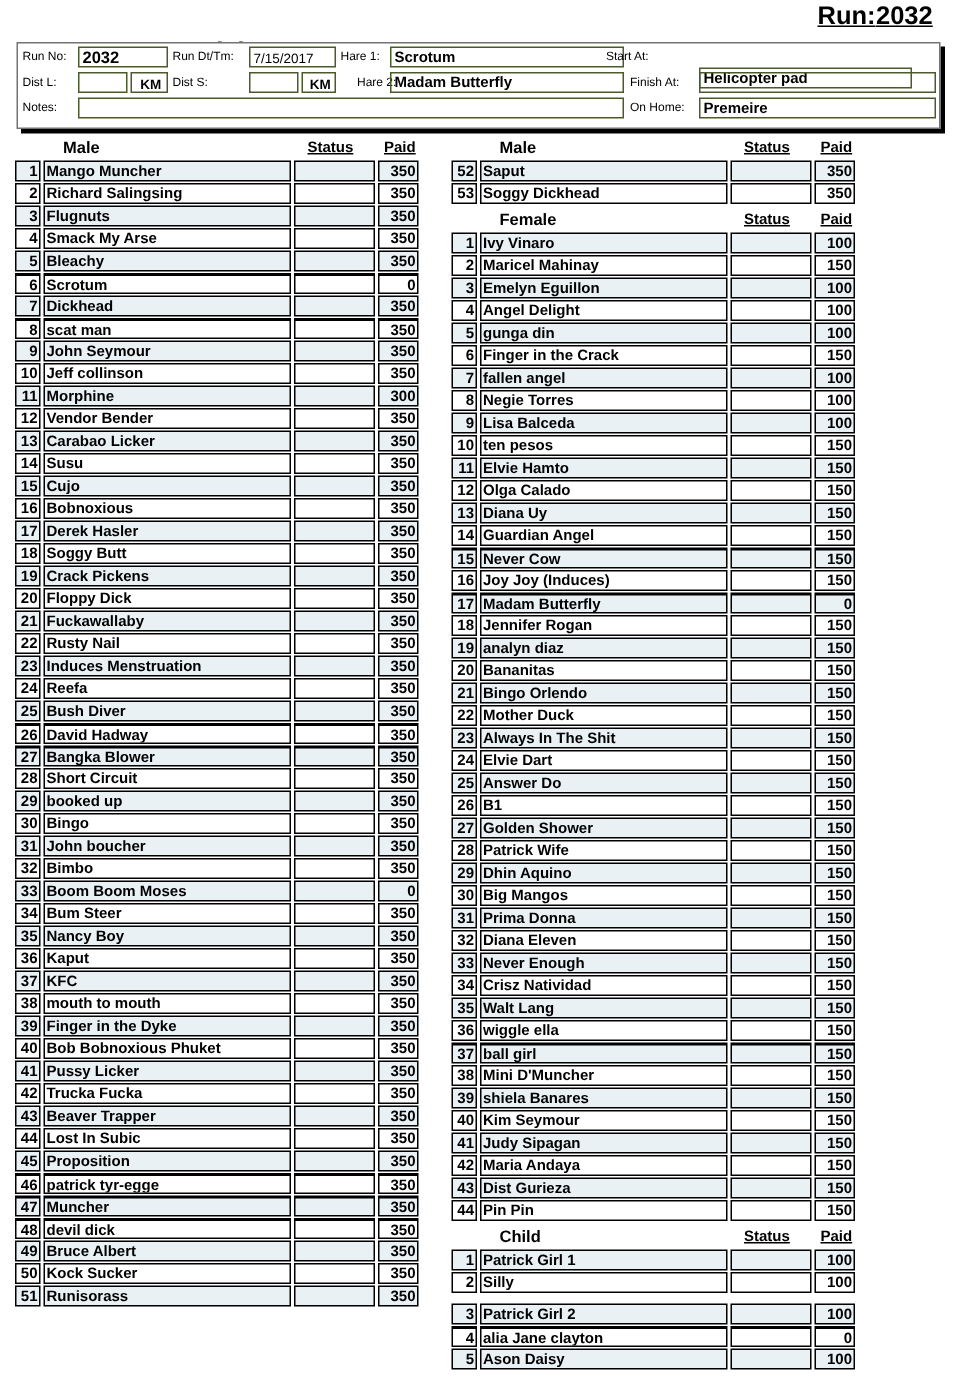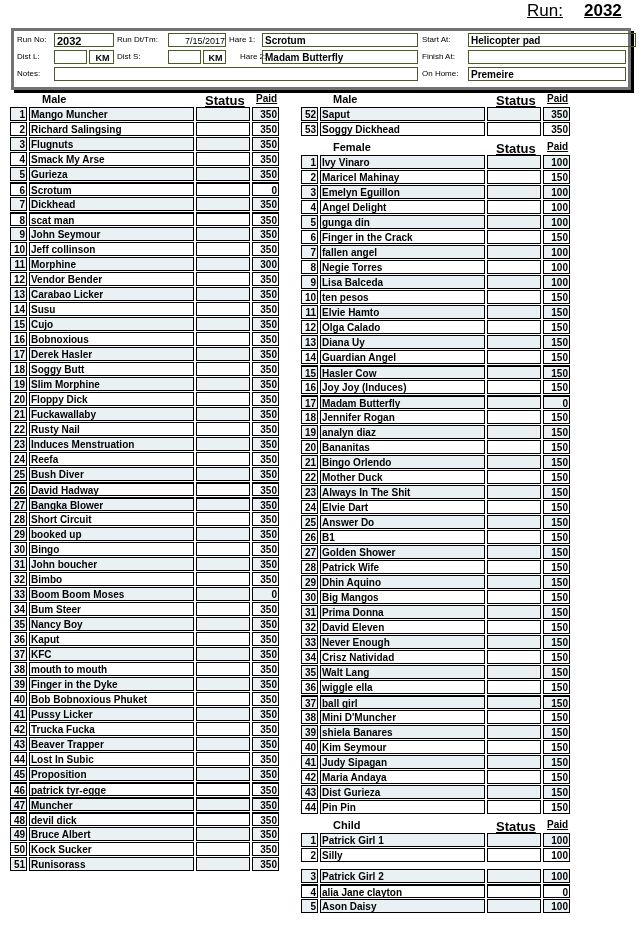--- a/index.html
+++ b/index.html
@@ -1,51 +1,51 @@
 <!DOCTYPE html>
 <html><head>
 <meta charset="utf-8">
 <style>
   html, body { margin:0; padding:0; background:#ffffff; }
   body { width:641px; height:928px; position:relative; overflow:hidden; font-family:"Liberation Sans", sans-serif; color:#000; }
   .title { position:absolute; left:12px; top:1px; font-size:17px; font-weight:bold; text-decoration:underline;margin-top:24px; }
-  .runlabel { position:absolute; left:527px; top:1px; font-size:17px; font-weight:normal; text-decoration:underline; }
+  .runlabel { position:absolute; left:545px; top:1px; font-size:17px; font-weight:bold; text-decoration:underline; }
   .runval { position:absolute; left:584px; top:1px; font-size:17px; font-weight:bold; text-decoration:underline; }
-  .header-box { position:absolute; left:11px; top:28px; width:614px; height:56px; border:3px solid #737373; box-shadow:3px 3px 0 #000; background:#fff; }
+  .header-box { position:absolute; left:11px; top:28px; width:614px; height:56px; border:1px solid #737373; box-shadow:3px 3px 0 #000; background:#fff; }
   .hl { position:absolute; font-size:8px; color:#000; }
   .hf { position:absolute; border:1px solid #4a5a2a; height:14px; font-size:10px; font-weight:bold; line-height:14px; padding-left:2px; box-sizing:border-box; }
   .col { position:absolute; }
   .sec-head { position:relative; height:15px; font-size:11px; font-weight:bold; }
   .sec-head .h-name { position:absolute; left:32px; top:1px; }
-  .sec-head .h-status { position:absolute; left:195px; top:1px; text-decoration:underline; font-size:13px; }
+  .sec-head .h-status { position:absolute; left:195px; top:1px; text-decoration:underline; font-size:10px; }
   .sec-head .h-paid { position:absolute; left:246px; top:1px; text-decoration:underline; font-size:10px; }
   .row { position:relative; height:15px; font-size:10px; font-weight:bold; }
   .row .num { position:absolute; left:0; width:17px; height:14px; border:1px solid #000; text-align:right; padding-right:1px; line-height:14px; box-sizing:border-box; }
   .row .name { position:absolute; left:19px; width:165px; height:14px; border:1px solid #000; border-left:1.5px solid #000; padding-left:1px; line-height:14px; box-sizing:border-box; white-space:nowrap; overflow:hidden; }
   .row .status { position:absolute; left:186px; width:54px; height:14px; border:1px solid #000; box-sizing:border-box; }
   .row .paid { position:absolute; left:242px; width:27px; height:14px; border:1px solid #000; text-align:right; padding-right:1px; line-height:14px; box-sizing:border-box; }
   .row.alt .num, .row.alt .name, .row.alt .status, .row.alt .paid { background:#e9f1f5; }
   .row.thick .num, .row.thick .name, .row.thick .status, .row.thick .paid { border-top:2px solid #000; }
 </style>
 </head>
 <body>
 
 <div class="title">ACH3 - Run Participants</div>
 <div class="runlabel">Run:</div>
 <div class="runval">2032</div>
 
 <div class="header-box">
   <span class="hl" style="left:3px;top:4px">Run No:</span>
   <div class="hf" style="left:40px;top:2px;width:60px;font-size:11px">2032</div>
   <span class="hl" style="left:103px;top:4px">Run Dt/Tm:</span>
-  <div class="hf" style="left:154px;top:2px;width:58px;text-align:right;font-weight:normal;font-size:9px">7/15/2017</div>
+  <div class="hf" style="left:154px;top:2px;width:58px;text-align:left;font-weight:normal;font-size:9px">7/15/2017</div>
   <span class="hl" style="left:215px;top:4px">Hare 1:</span>
   <div class="hf" style="left:248px;top:2px;width:156px">Scrotum</div>
-  <span class="hl" style="left:408px;top:4px">Start At:</span>
-  <div class="hf" style="left:454px;top:2px;width:168px">Helicopter pad</div>
+  <span class="hl" style="left:392px;top:4px">Start At:</span>
+  <div class="hf" style="left:454px;top:16px;width:142px">Helicopter pad</div>
 
   <span class="hl" style="left:3px;top:21px">Dist L:</span>
   <div class="hf" style="left:40px;top:19px;width:33px"></div>
   <div class="hf" style="left:75px;top:19px;width:25px;font-size:9px;text-align:center">KM</div>
   <span class="hl" style="left:103px;top:21px">Dist S:</span>
   <div class="hf" style="left:154px;top:19px;width:33px"></div>
   <div class="hf" style="left:189px;top:19px;width:23px;font-size:9px;text-align:center">KM</div>
   <span class="hl" style="left:226px;top:21px">Hare 2:</span>
   <div class="hf" style="left:248px;top:19px;width:156px">Madam Butterfly</div>
   <span class="hl" style="left:408px;top:21px">Finish At:</span>
@@ -83,21 +83,21 @@
         <div class="paid">350</div>
       </div>
       <div class="row">
         <div class="num">4</div>
         <div class="name">Smack My Arse</div>
         <div class="status"></div>
         <div class="paid">350</div>
       </div>
       <div class="row alt">
         <div class="num">5</div>
-        <div class="name">Gurieza</div>
+        <div class="name">Bleachy</div>
         <div class="status"></div>
         <div class="paid">350</div>
       </div>
       <div class="row thick">
         <div class="num">6</div>
         <div class="name">Scrotum</div>
         <div class="status"></div>
         <div class="paid">0</div>
       </div>
       <div class="row alt">
@@ -167,21 +167,21 @@
         <div class="paid">350</div>
       </div>
       <div class="row">
         <div class="num">18</div>
         <div class="name">Soggy Butt</div>
         <div class="status"></div>
         <div class="paid">350</div>
       </div>
       <div class="row alt">
         <div class="num">19</div>
-        <div class="name">Slim Morphine</div>
+        <div class="name">Crack Pickens</div>
         <div class="status"></div>
         <div class="paid">350</div>
       </div>
       <div class="row">
         <div class="num">20</div>
         <div class="name">Floppy Dick</div>
         <div class="status"></div>
         <div class="paid">350</div>
       </div>
       <div class="row alt">
@@ -478,21 +478,21 @@
         <div class="paid">150</div>
       </div>
       <div class="row">
         <div class="num">14</div>
         <div class="name">Guardian Angel</div>
         <div class="status"></div>
         <div class="paid">150</div>
       </div>
       <div class="row alt thick">
         <div class="num">15</div>
-        <div class="name">Hasler Cow</div>
+        <div class="name">Never Cow</div>
         <div class="status"></div>
         <div class="paid">150</div>
       </div>
       <div class="row">
         <div class="num">16</div>
         <div class="name">Joy Joy (Induces)</div>
         <div class="status"></div>
         <div class="paid">150</div>
       </div>
       <div class="row alt thick">
@@ -580,21 +580,21 @@
         <div class="paid">150</div>
       </div>
       <div class="row alt">
         <div class="num">31</div>
         <div class="name">Prima Donna</div>
         <div class="status"></div>
         <div class="paid">150</div>
       </div>
       <div class="row">
         <div class="num">32</div>
-        <div class="name">David Eleven</div>
+        <div class="name">Diana Eleven</div>
         <div class="status"></div>
         <div class="paid">150</div>
       </div>
       <div class="row alt">
         <div class="num">33</div>
         <div class="name">Never Enough</div>
         <div class="status"></div>
         <div class="paid">150</div>
       </div>
       <div class="row">

